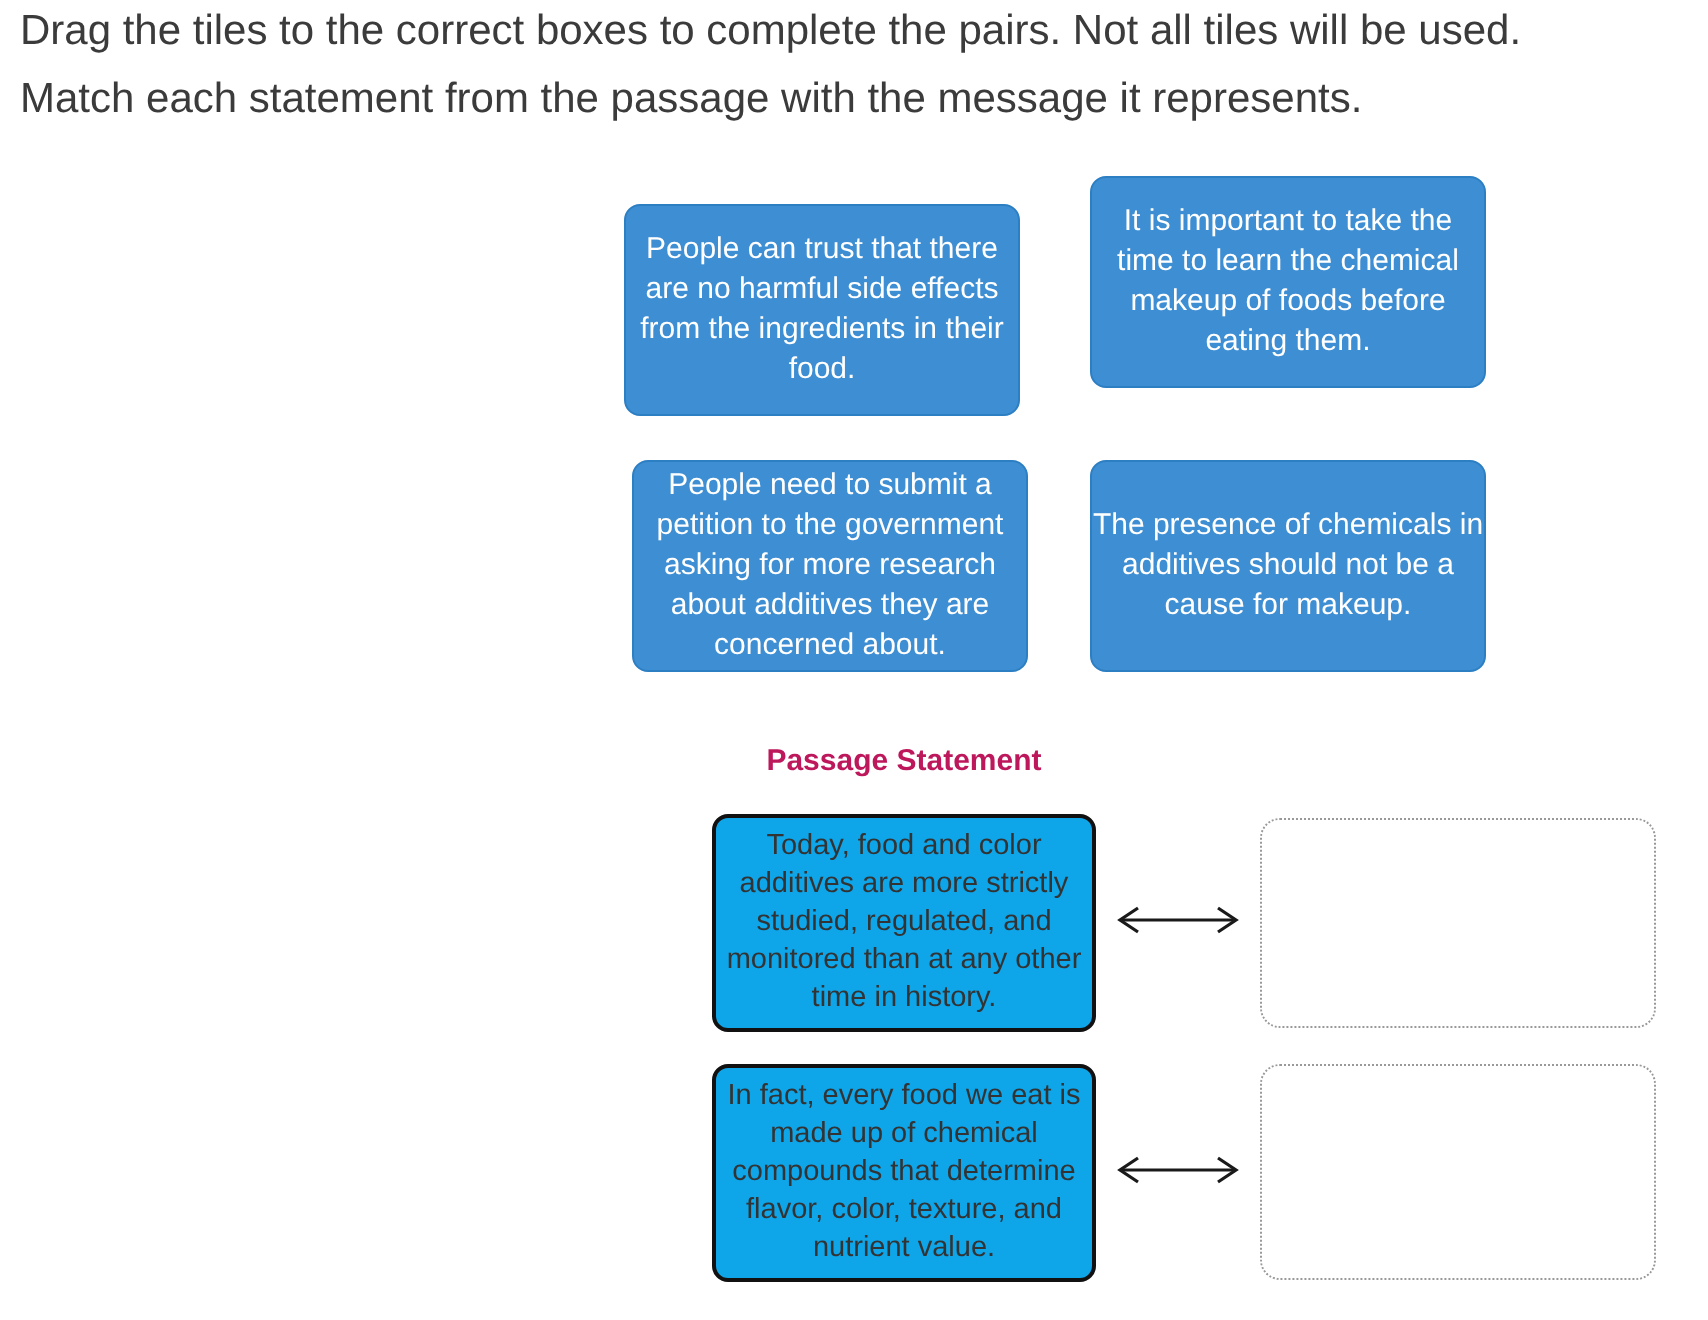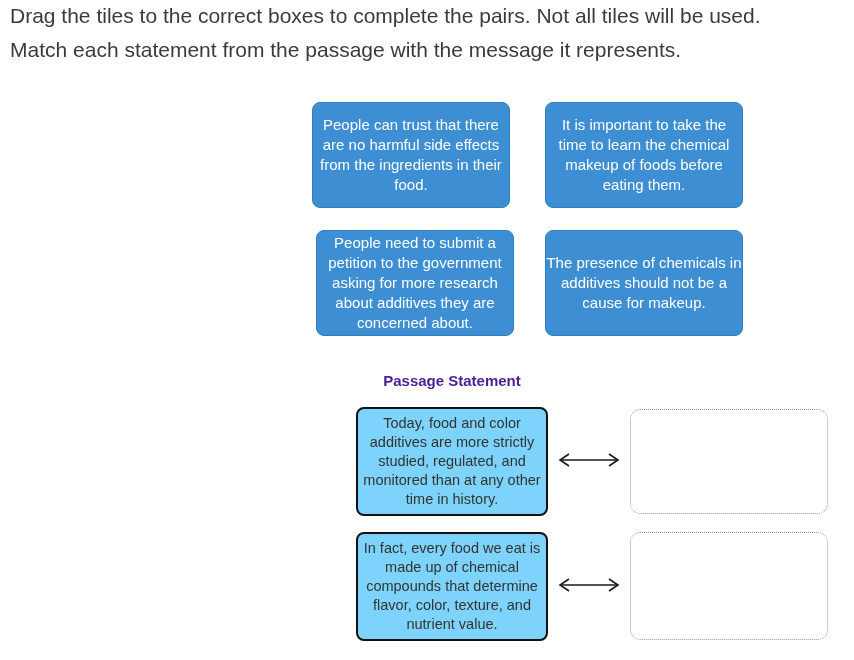--- a/index.html
+++ b/index.html
@@ -25,35 +25,35 @@
     border: 1px solid var(--tile-border, #2D7FC4);
     border-radius: 8px;
     color: var(--tile-text, #ffffff);
     font-size: 15px; line-height: 20px;
     display: flex; align-items: center; justify-content: center;
     text-align: center;
     padding: 6px 0;
     cursor: grab;
   }
   .tile.t1 { left: 312px; top: 102px; }
-  .tile.t2 { left: 545px; top: 102px; }
+  .tile.t2 { left: 545px; top: 88px; }
   .tile.t3 { left: 316px; top: 230px; }
   .tile.t4 { left: 545px; top: 230px; }
 
   .col-header {
     position: absolute; top: 372px;
     font-size: 15px; font-weight: bold;
-    color: #4c1d95; text-align: center;
+    color: #be185d; text-align: center;
   }
   .col-header.left  { left: 356px; width: 192px; }
   .col-header.right { left: 630px; width: 198px; }
 
   .statement {
     position: absolute; left: 356px; width: 192px; height: 109px;
-    background: #7dd3fc;
+    background: #0ea5e9;
     border: 2px solid var(--statement-border, #111111);
     border-radius: 8px;
     color: #333333;
     font-size: 14.5px; line-height: 19px;
     display: flex; align-items: center; justify-content: center;
     text-align: center;
     padding: 6px 4px;
   }
   .statement.s1 { top: 407px; }
   .statement.s2 { top: 532px; }

